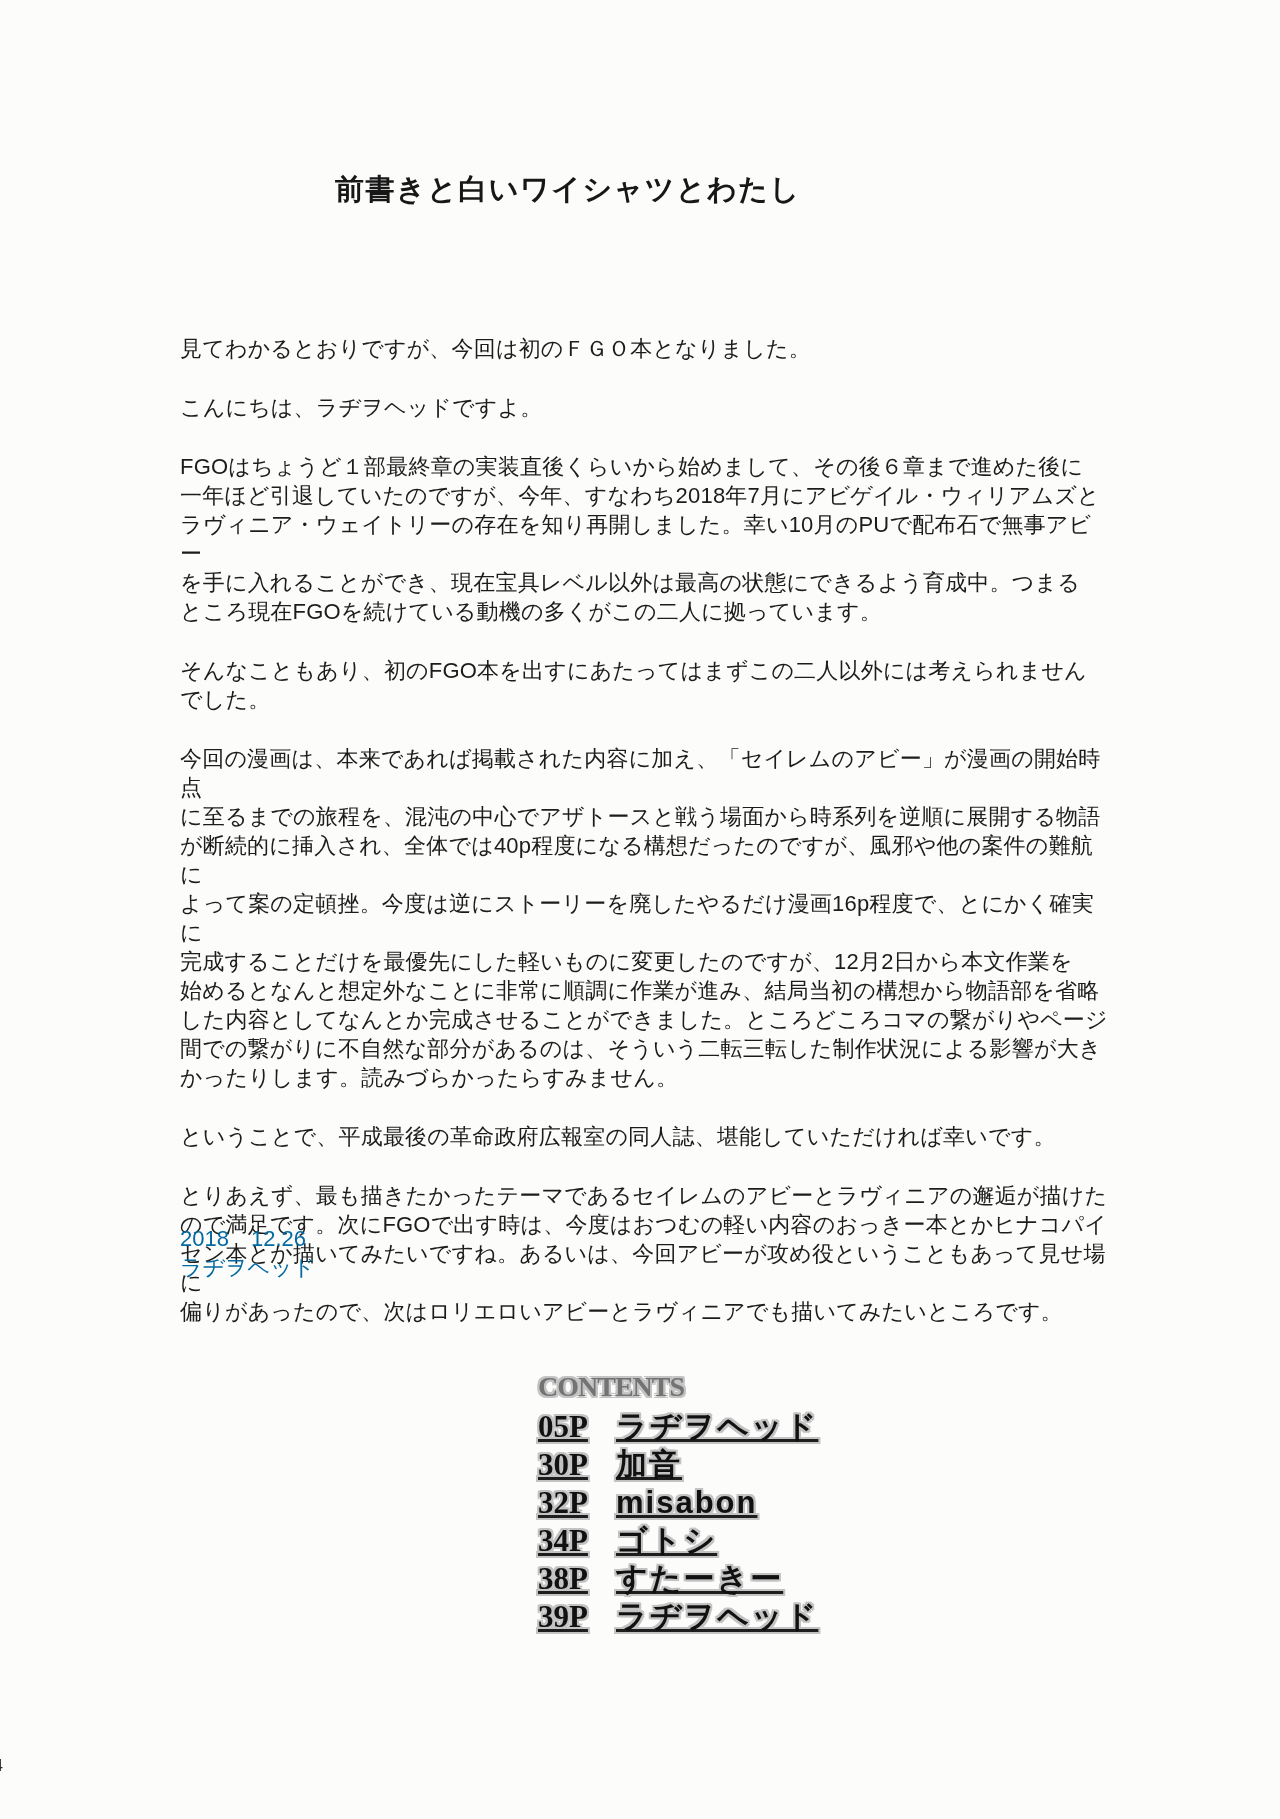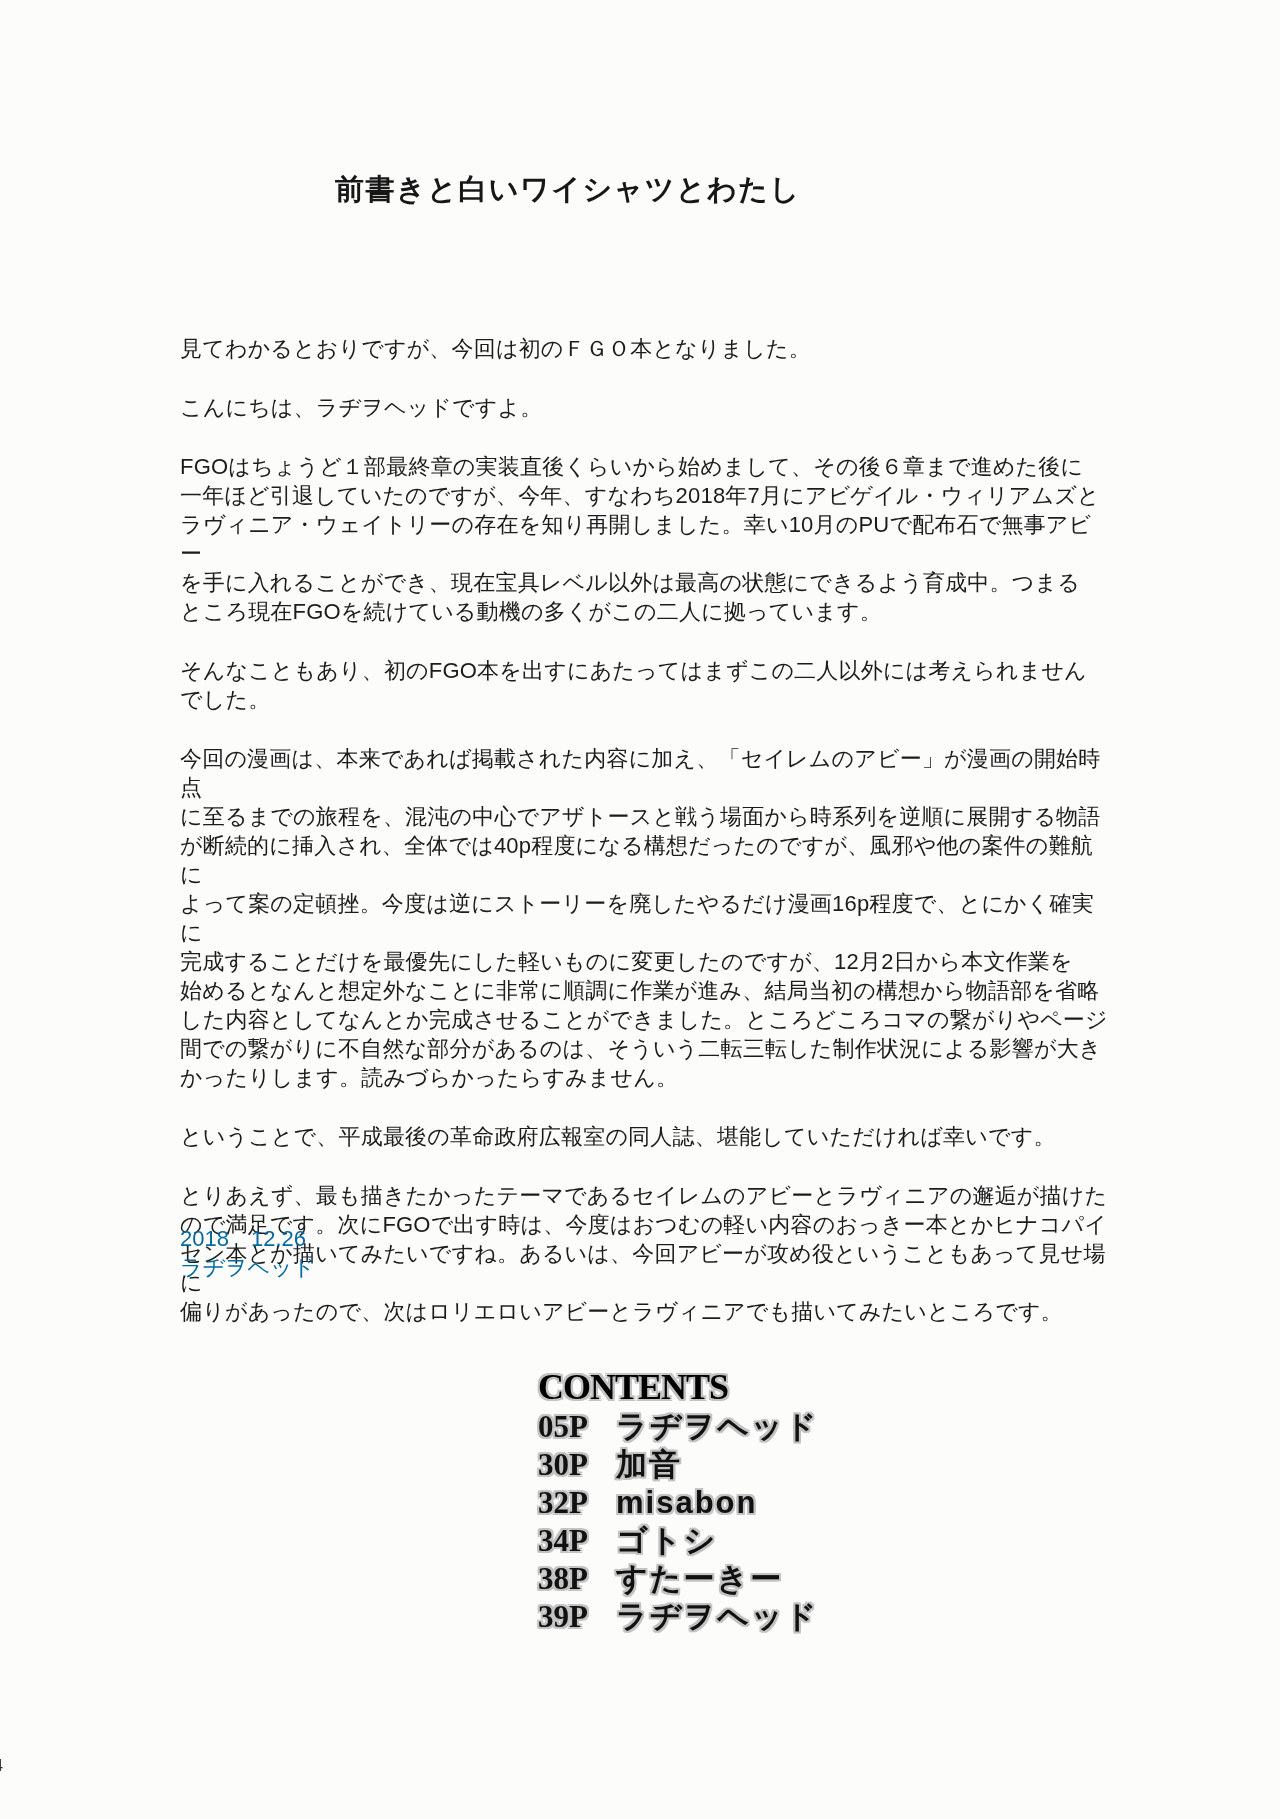--- a/index.html
+++ b/index.html
@@ -50,36 +50,37 @@
   }
   .colophon p { margin: 0; }
   .toc {
     position: absolute;
     left: 538px;
     top: 1372px;
   }
   .toc-heading {
     font-family: "Liberation Serif", serif;
     font-weight: 900;
-    font-size: 36px;
+    font-size: 28px;
     letter-spacing: -1px;
     line-height: 30px;
-    color: #000000;
+    color: #737373;
     text-shadow:
       2px 0 0 #c3c3c3, -2px 0 0 #c3c3c3,
       0 2px 0 #c3c3c3, 0 -2px 0 #c3c3c3,
       2px 2px 0 #c3c3c3, -2px -2px 0 #c3c3c3,
       2px -2px 0 #c3c3c3, -2px 2px 0 #c3c3c3;
     margin-bottom: 6px;
   }
   .toc-row {
     display: flex;
     align-items: center;
     height: 38px;
     line-height: 38px;
+    text-decoration: underline;
   }
   .toc-num {
     display: inline-block;
     width: 78px;
     font-family: "Liberation Serif", serif;
     font-weight: 900;
     font-size: 31px;
     color: #111;
     text-shadow:
       2px 0 0 #c3c3c3, -2px 0 0 #c3c3c3,

